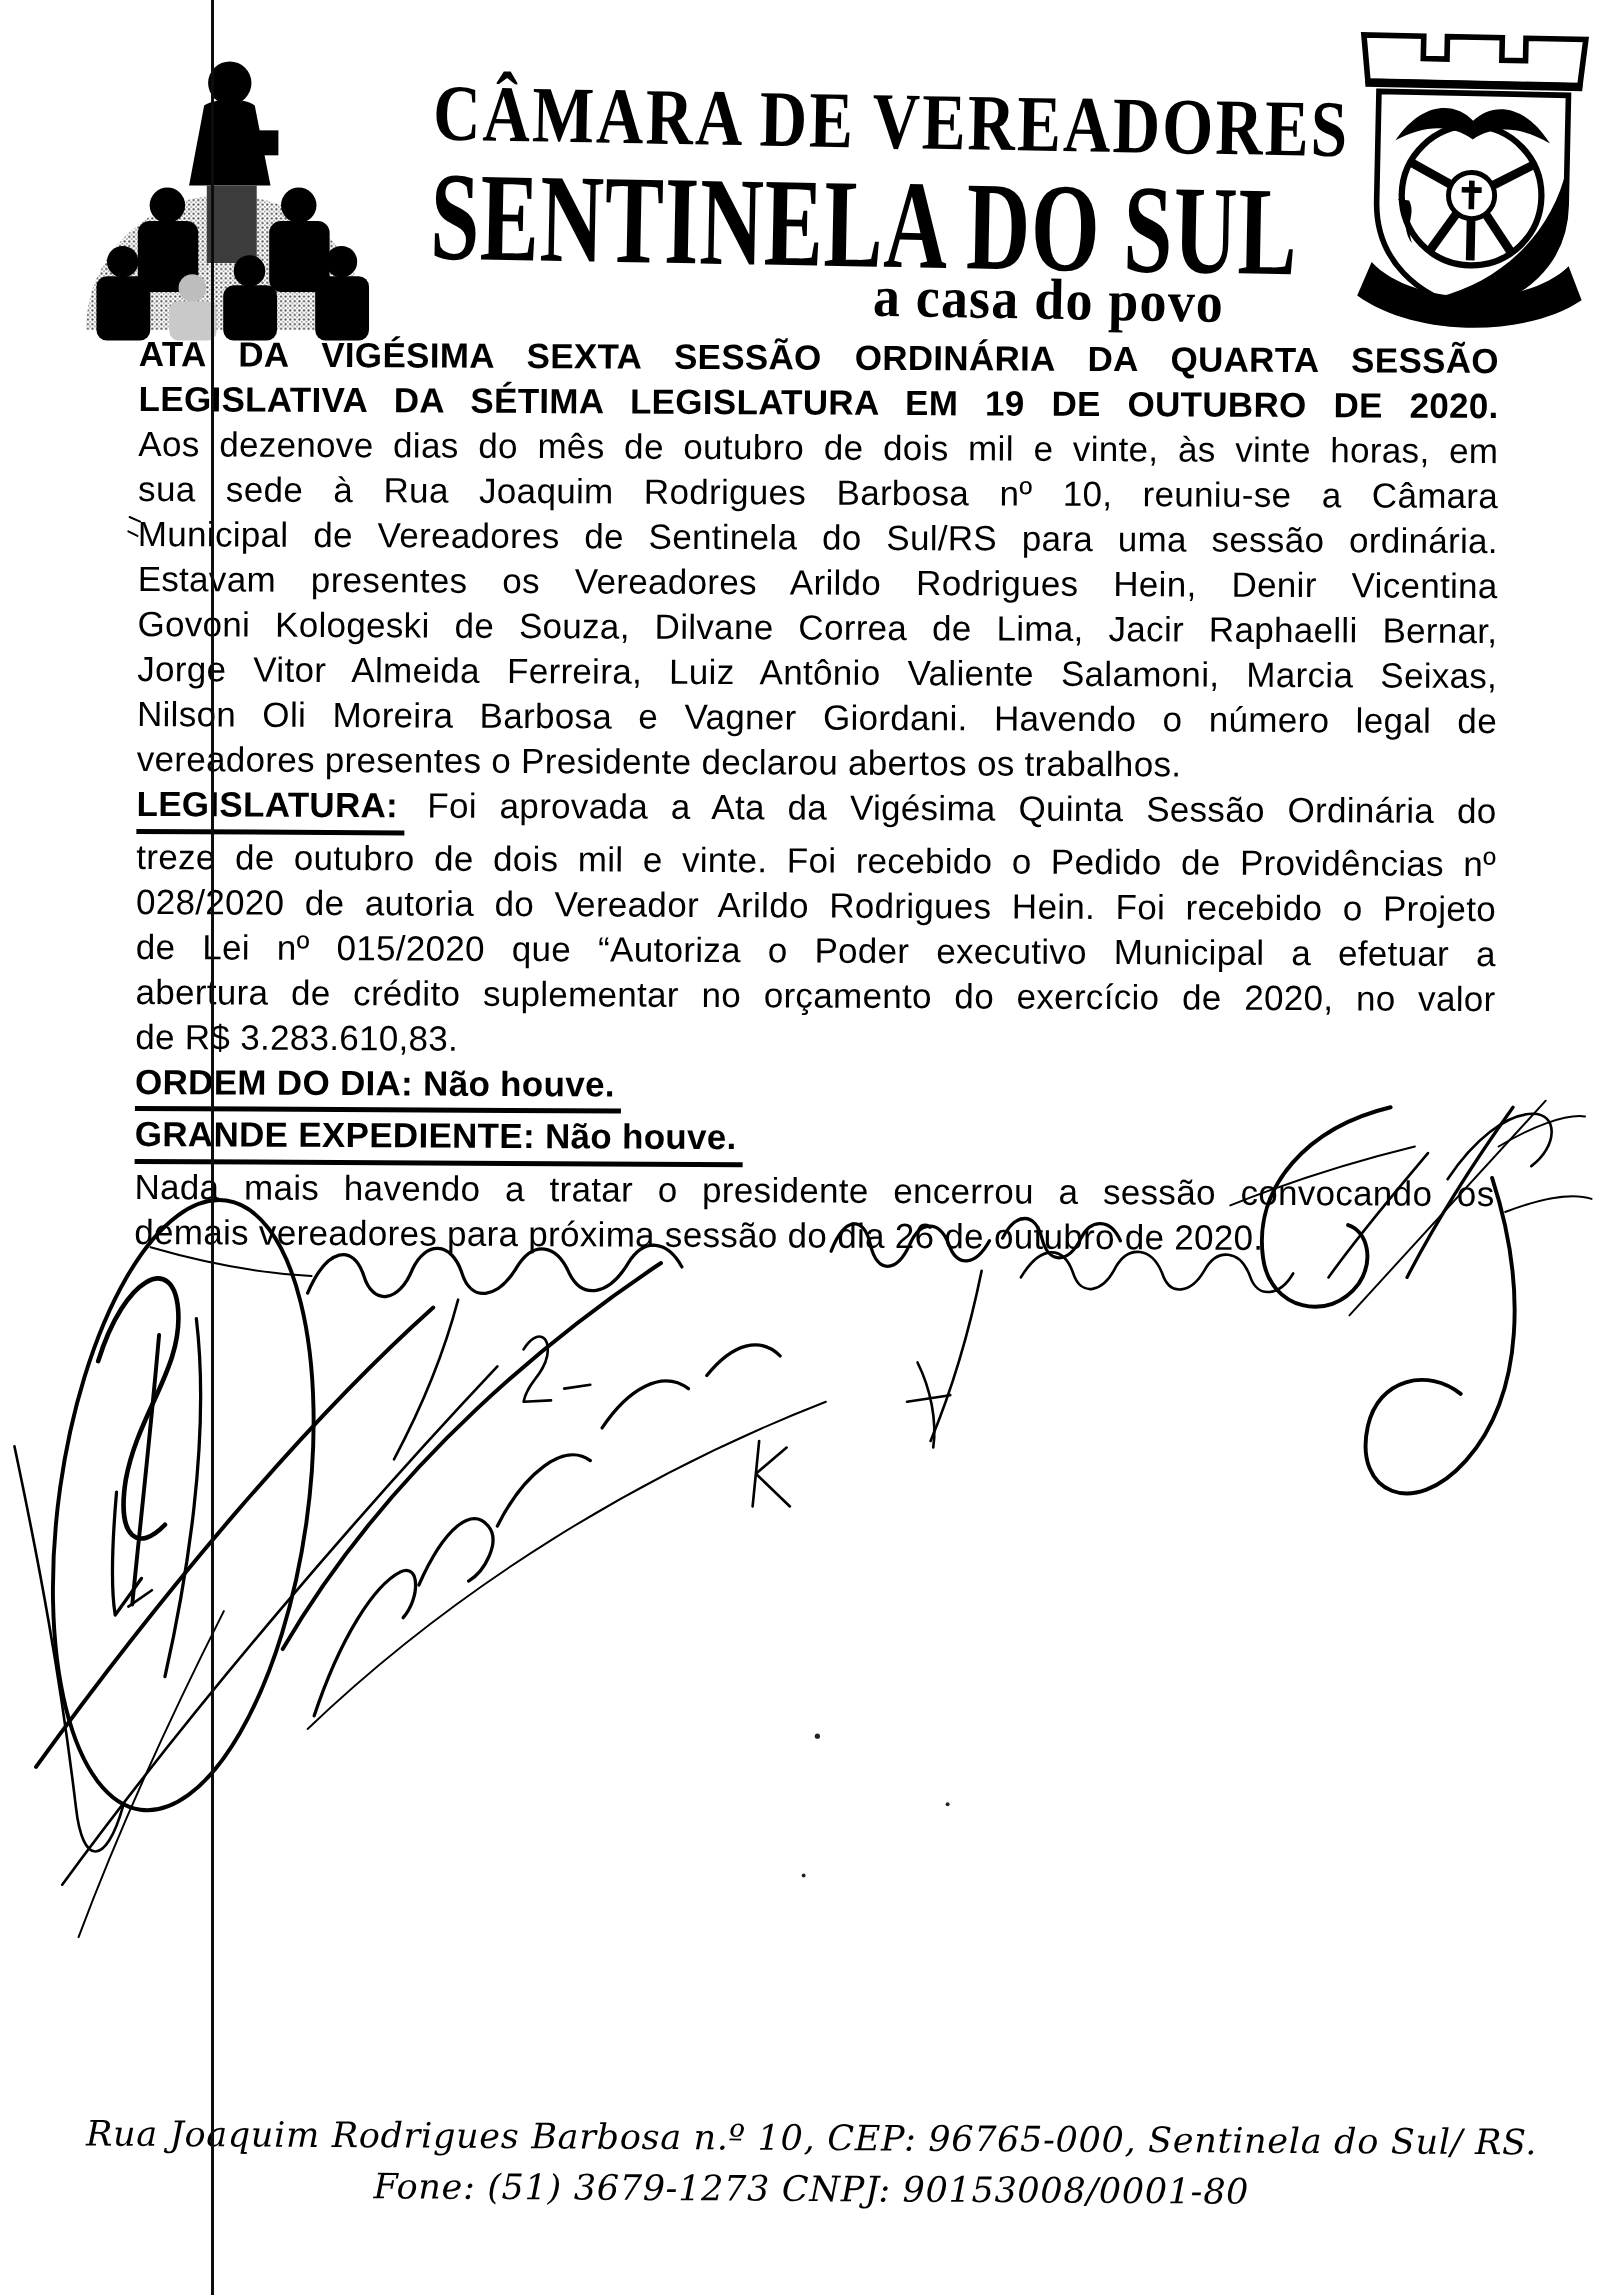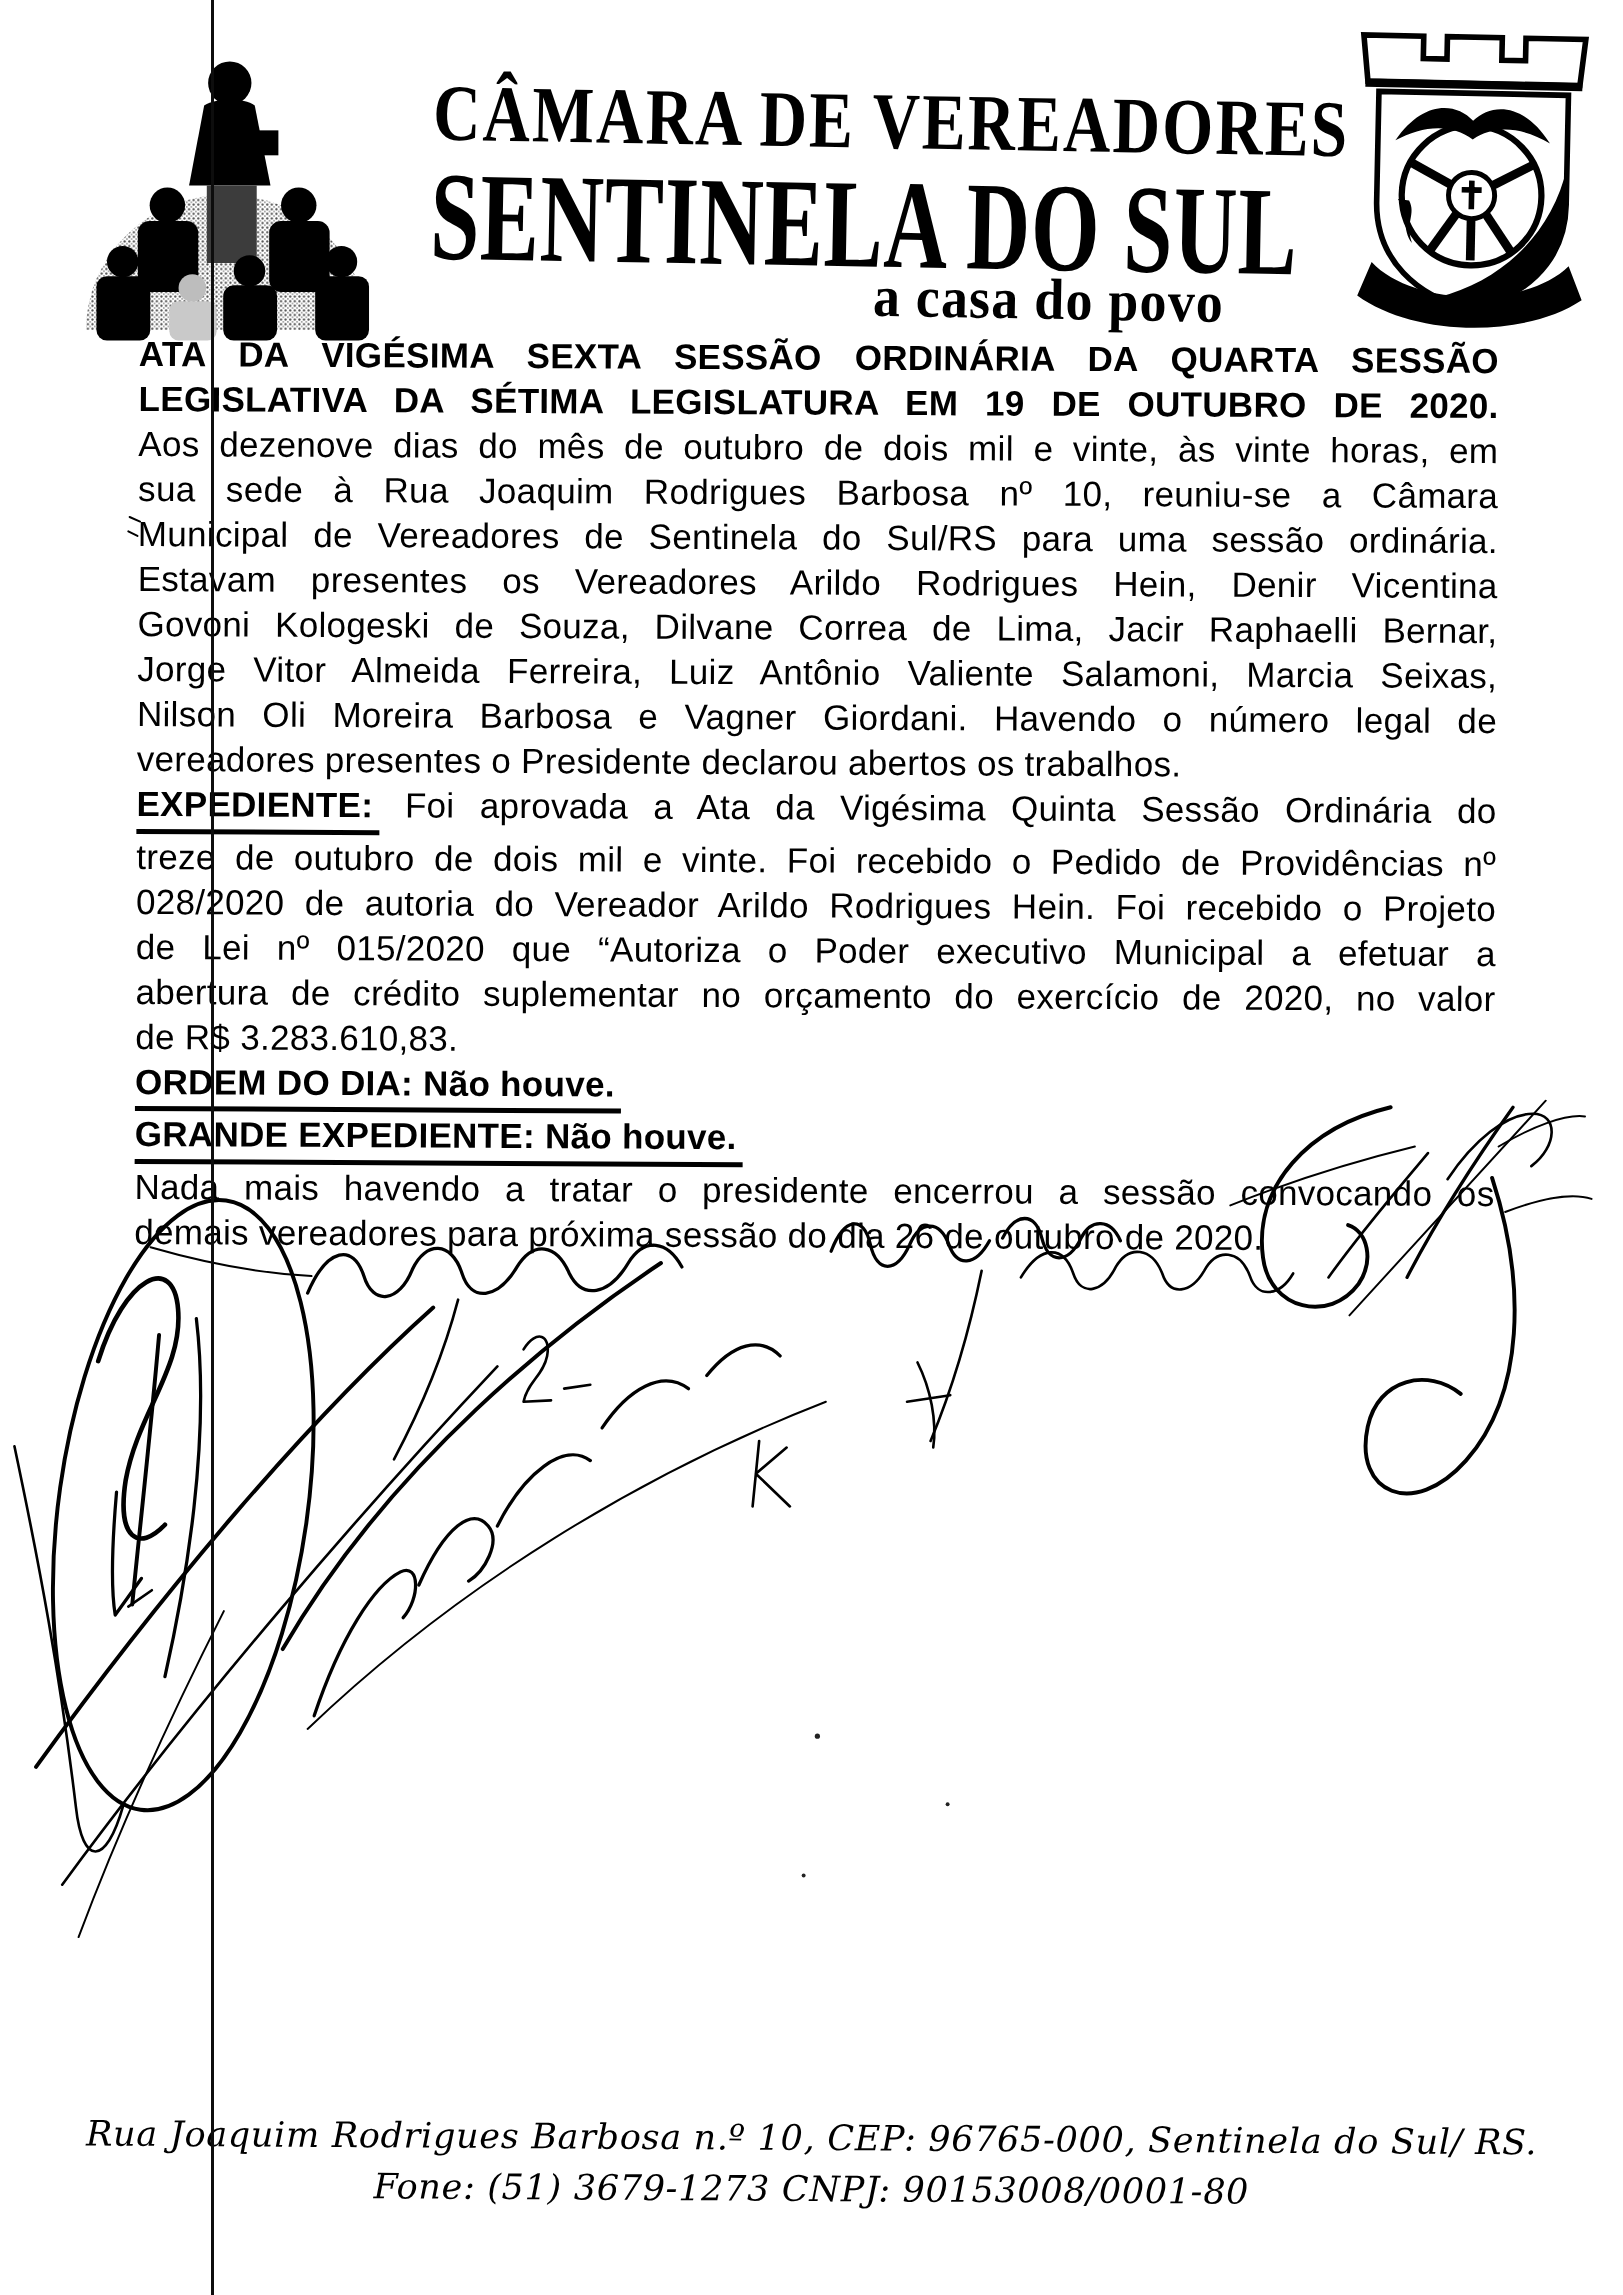--- a/index.html
+++ b/index.html
@@ -110,21 +110,21 @@
       <div class="line j"><span class="seg b">ATA DA VIGÉSIMA SEXTA SESSÃO ORDINÁRIA DA QUARTA SESSÃO</span></div>
       <div class="line j"><span class="seg b">LEGISLATIVA DA SÉTIMA LEGISLATURA EM 19 DE OUTUBRO DE 2020.</span></div>
       <div class="line j"><span class="seg">Aos dezenove dias do mês de outubro de dois mil e vinte, às vinte horas, em</span></div>
       <div class="line j"><span class="seg">sua sede à Rua Joaquim Rodrigues Barbosa nº 10, reuniu-se a Câmara</span></div>
       <div class="line j"><span class="seg">Municipal de Vereadores de Sentinela do Sul/RS para uma sessão ordinária.</span></div>
       <div class="line j"><span class="seg">Estavam presentes os Vereadores Arildo Rodrigues Hein, Denir Vicentina</span></div>
       <div class="line j"><span class="seg">Govoni Kologeski de Souza, Dilvane Correa de Lima, Jacir Raphaelli Bernar,</span></div>
       <div class="line j"><span class="seg">Jorge Vitor Almeida Ferreira, Luiz Antônio Valiente Salamoni, Marcia Seixas,</span></div>
       <div class="line j"><span class="seg">Nilson Oli Moreira Barbosa e Vagner Giordani. Havendo o número legal de</span></div>
       <div class="line"><span class="seg">vereadores presentes o Presidente declarou abertos os trabalhos.</span></div>
-      <div class="line j"><span class="seg b u">EXPEDIENTE:</span><span class="seg"> Foi aprovada a Ata da Vigésima Quinta Sessão Ordinária do</span></div>
+      <div class="line j"><span class="seg b u">LEGISLATURA:</span><span class="seg"> Foi aprovada a Ata da Vigésima Quinta Sessão Ordinária do</span></div>
       <div class="line j"><span class="seg">treze de outubro de dois mil e vinte. Foi recebido o Pedido de Providências nº</span></div>
       <div class="line j"><span class="seg">028/2020 de autoria do Vereador Arildo Rodrigues Hein. Foi recebido o Projeto</span></div>
       <div class="line j"><span class="seg">de Lei nº 015/2020 que “Autoriza o Poder executivo Municipal a efetuar a</span></div>
       <div class="line j"><span class="seg">abertura de crédito suplementar no orçamento do exercício de 2020, no valor</span></div>
       <div class="line"><span class="seg">de R$ 3.283.610,83.</span></div>
       <div class="line"><span class="seg b u">ORDEM DO DIA: Não houve.</span></div>
       <div class="line"><span class="seg b u">GRANDE EXPEDIENTE: Não houve.</span></div>
       <div class="line j"><span class="seg">Nada mais havendo a tratar o presidente encerrou a sessão convocando os</span></div>
       <div class="line"><span class="seg">demais vereadores para próxima sessão do dia 26 de outubro de 2020.</span></div>
     </div>

